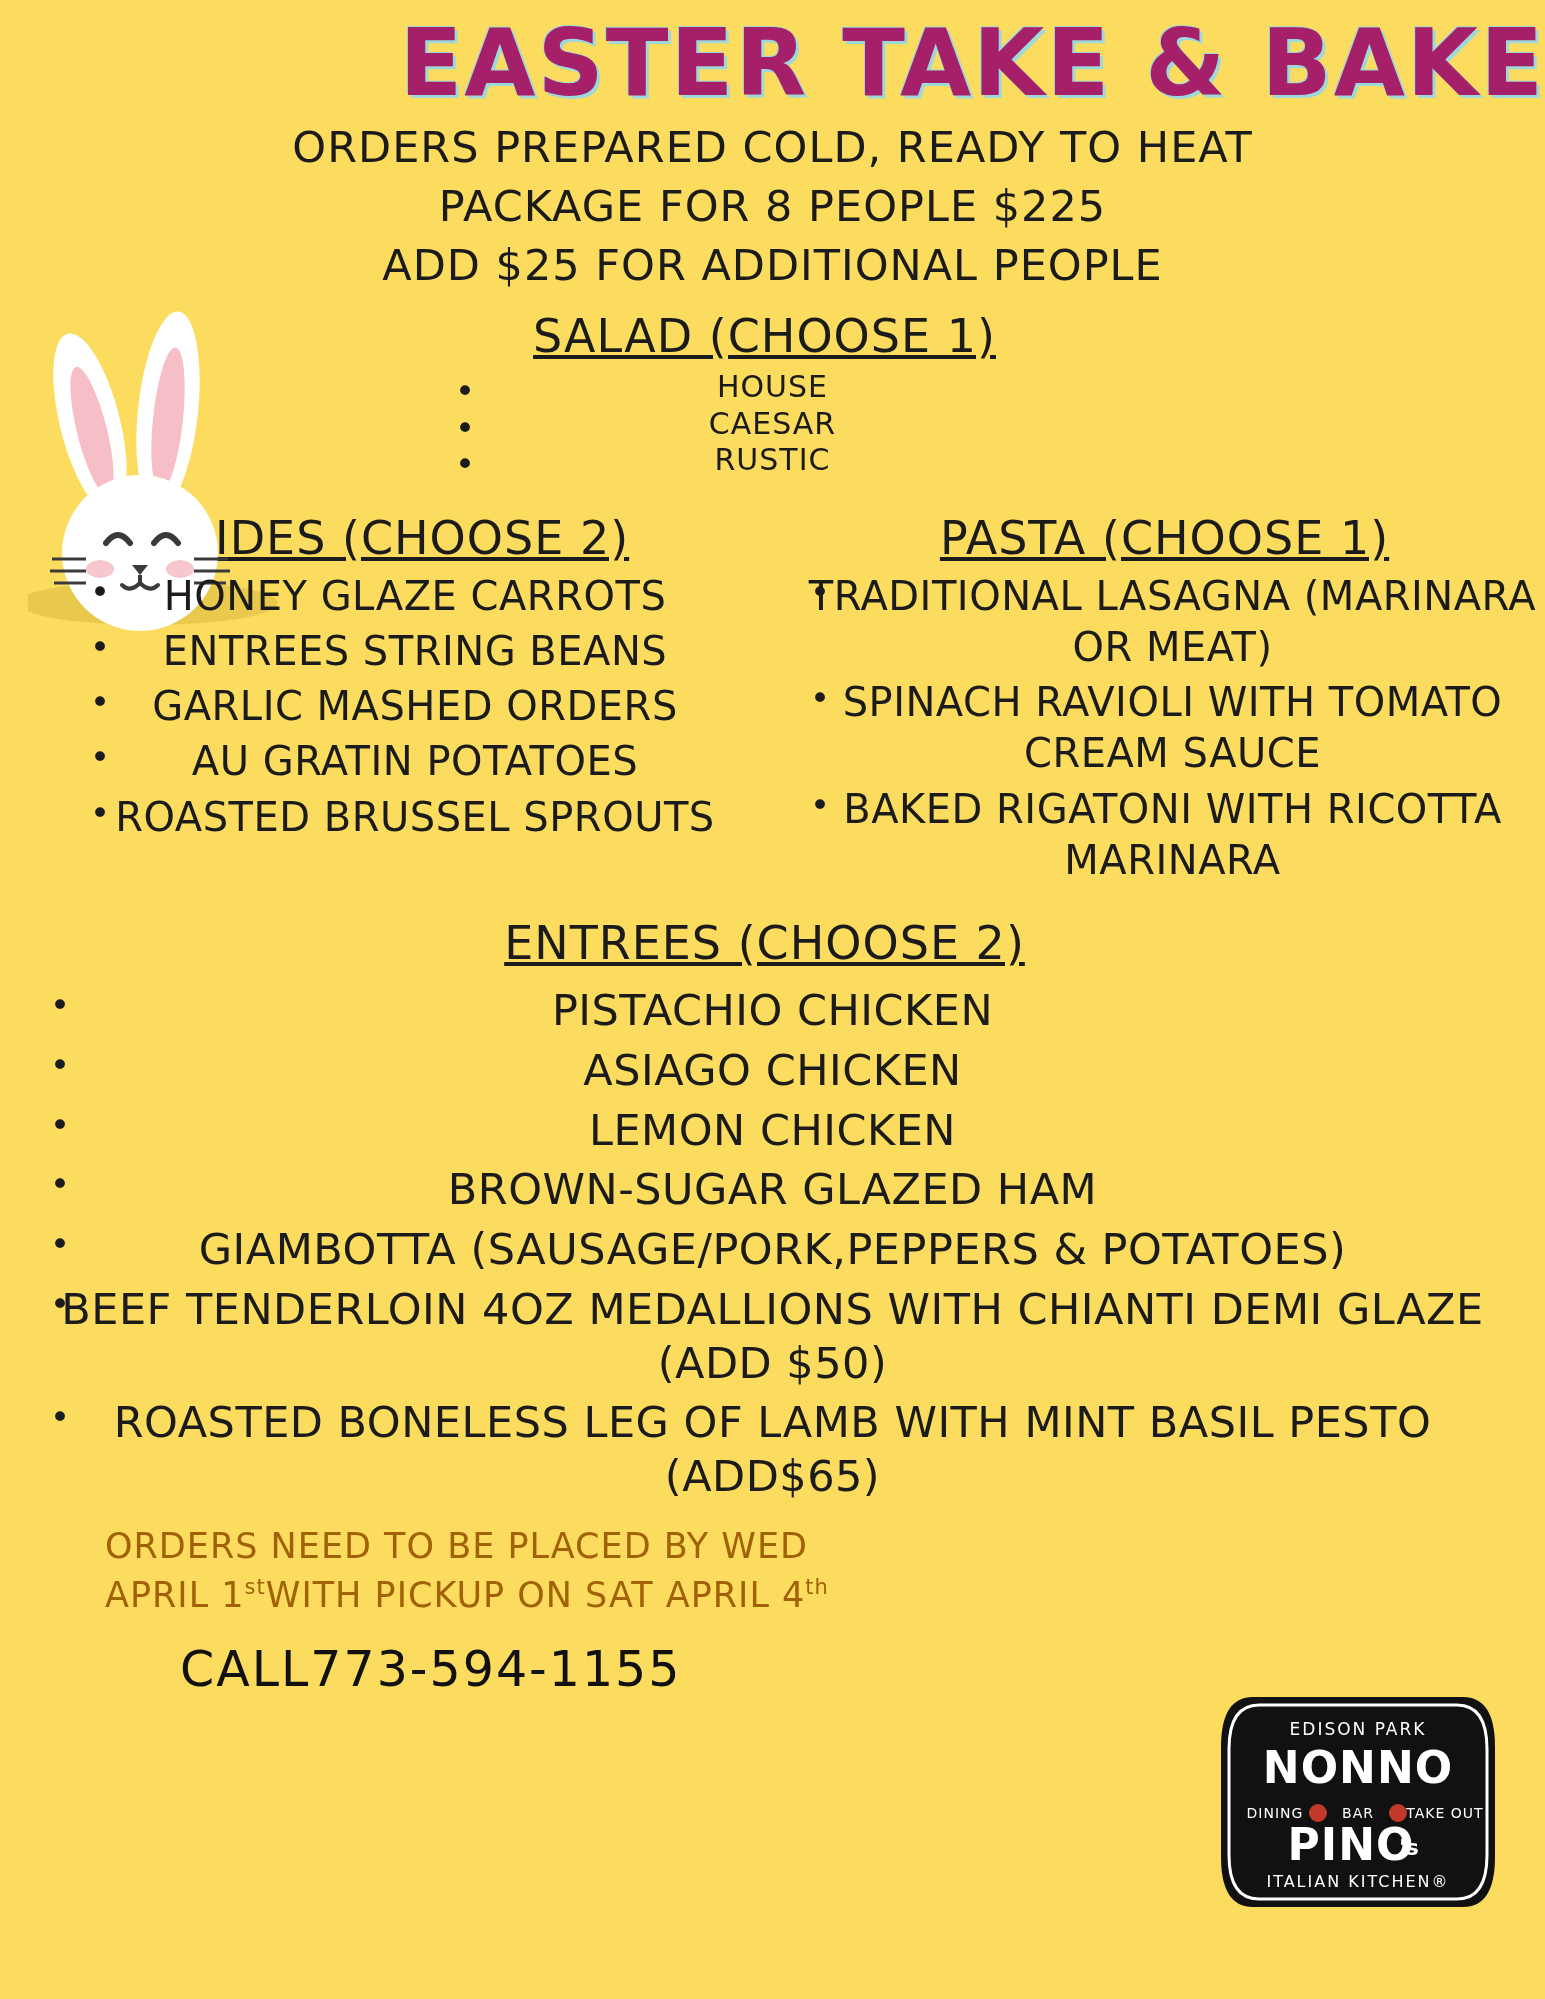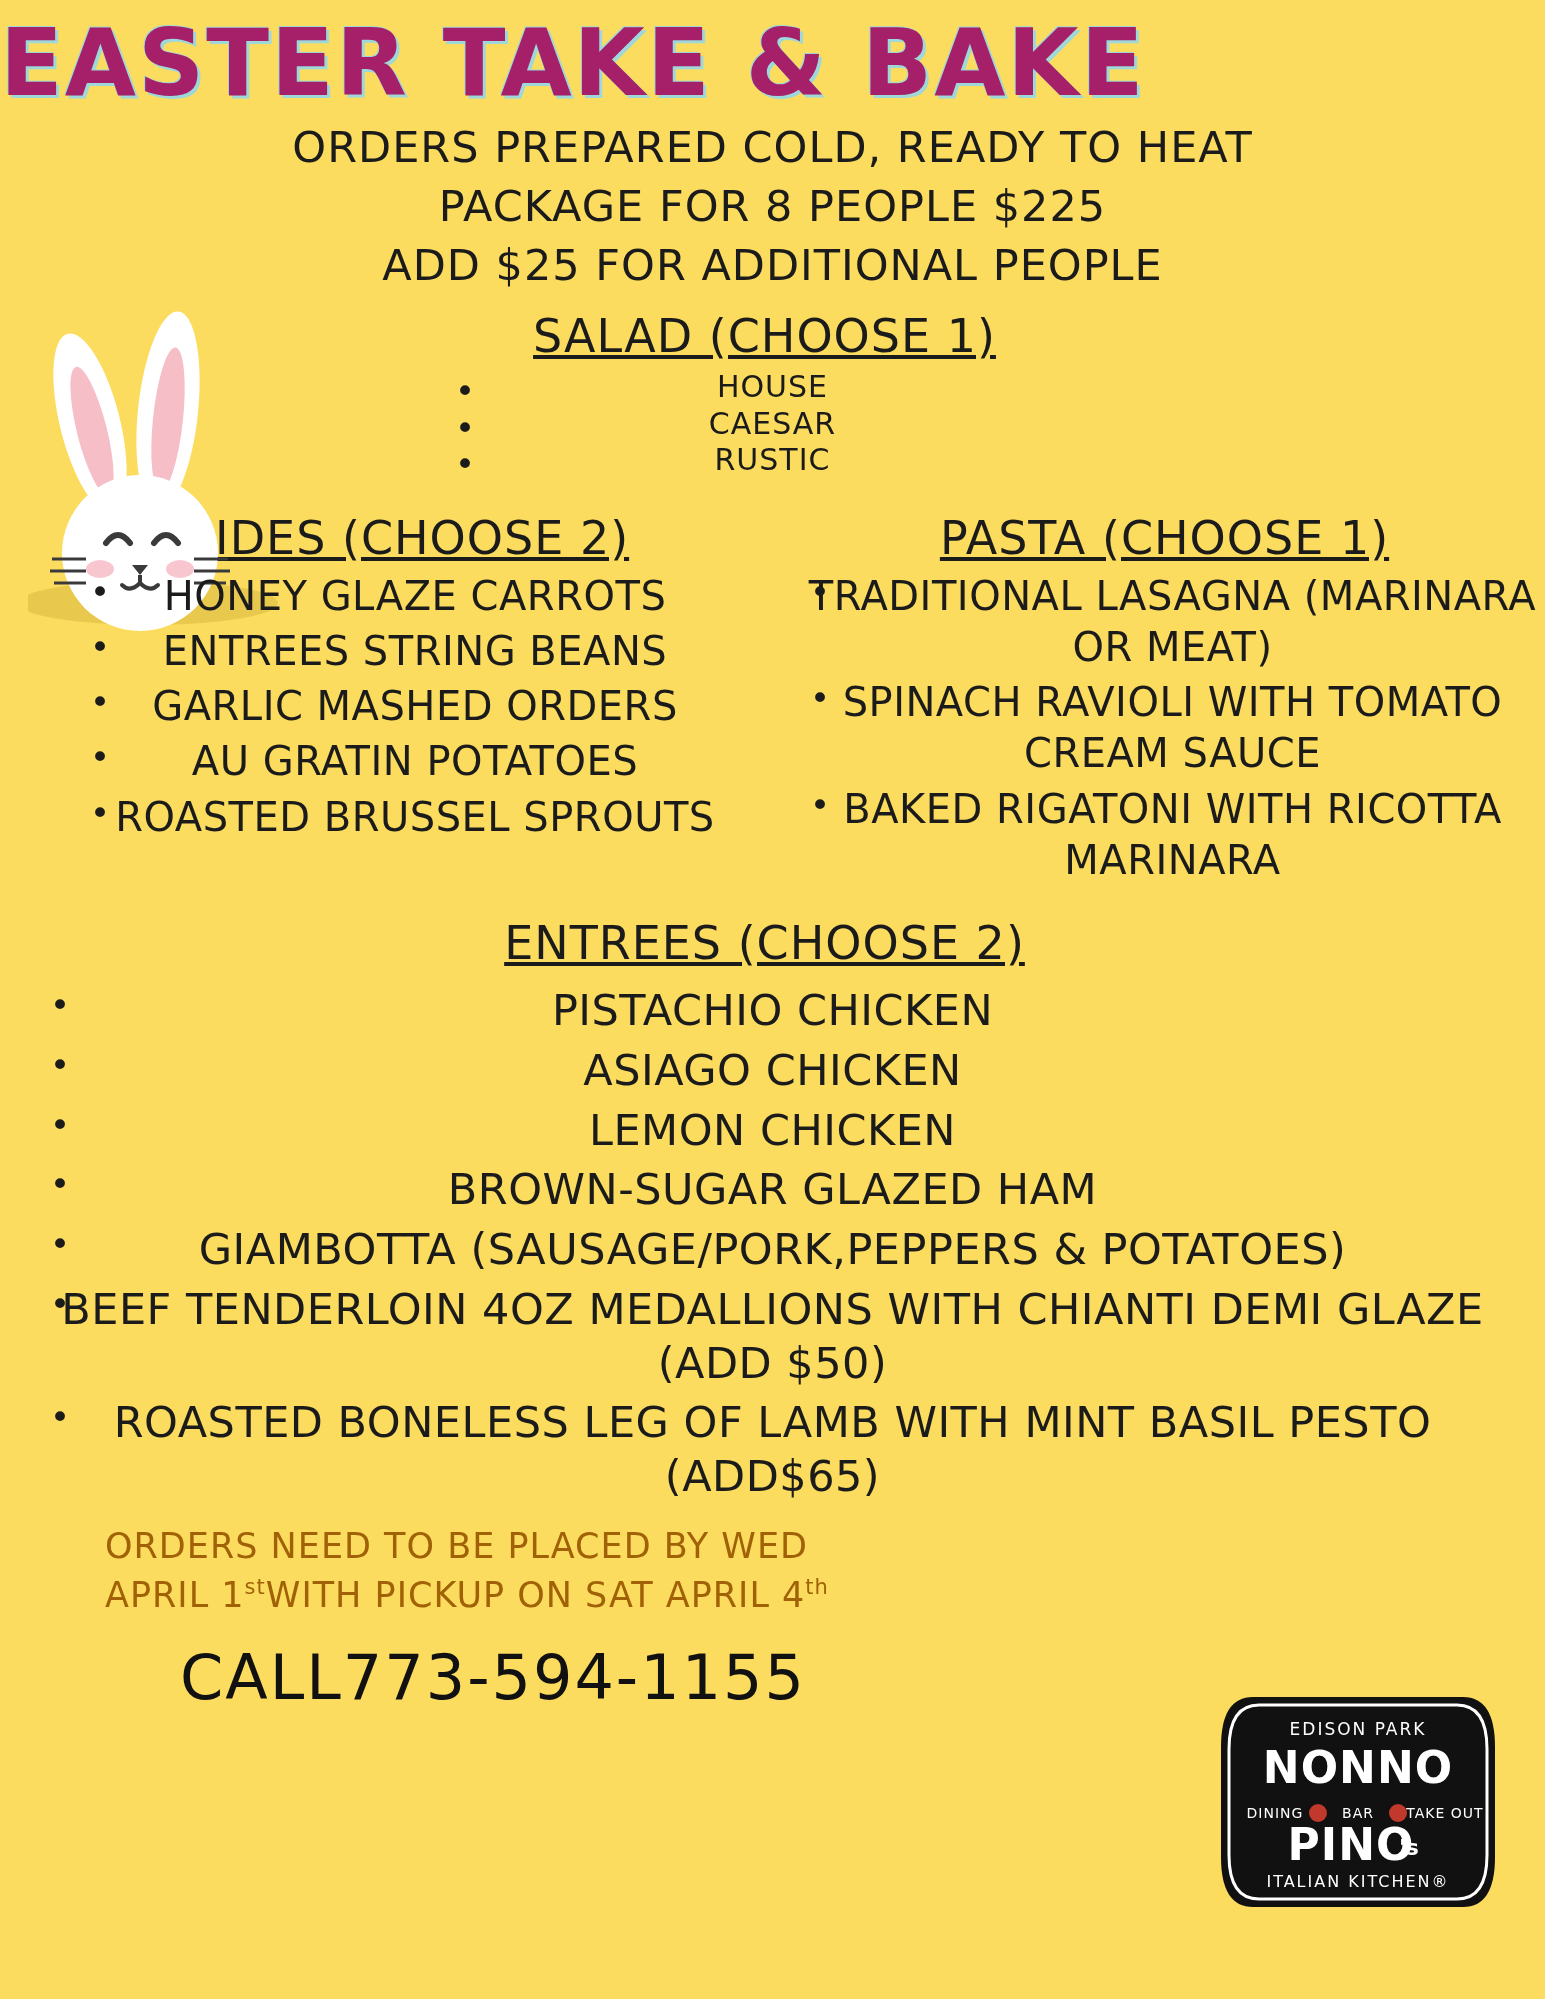--- a/index.html
+++ b/index.html
@@ -16,21 +16,21 @@
   }
   .page {
     position: relative;
     width: 1545px;
     height: 1999px;
     box-sizing: border-box;
   }
 
   
   .title {
-    text-align: left;
+    text-align: right;
     font-family: "DejaVu Sans", sans-serif;
     font-weight: bold;
     font-size: 92px;
     letter-spacing: 2px;
     color: #A52069;
     text-shadow: 3px 3px 0 #9ED8D8, -1px -1px 0 #9ED8D8;
     margin: 18px 0 6px 0;
     line-height: 1.0;
   }
 
@@ -159,21 +159,21 @@
     font-size: 35px;
     letter-spacing: 1px;
     line-height: 1.42;
   }
   .deadline sup { font-size: 0.6em; }
 
   
   .call {
     margin-top: 20px;
     padding-left: 180px;
-    font-size: 62px;
+    font-size: 49px;
     color: #111;
     letter-spacing: 2px;
   }
 
   
   .bunny {
     position: absolute;
     left: 28px;
     top: 285px;
     width: 260px;

